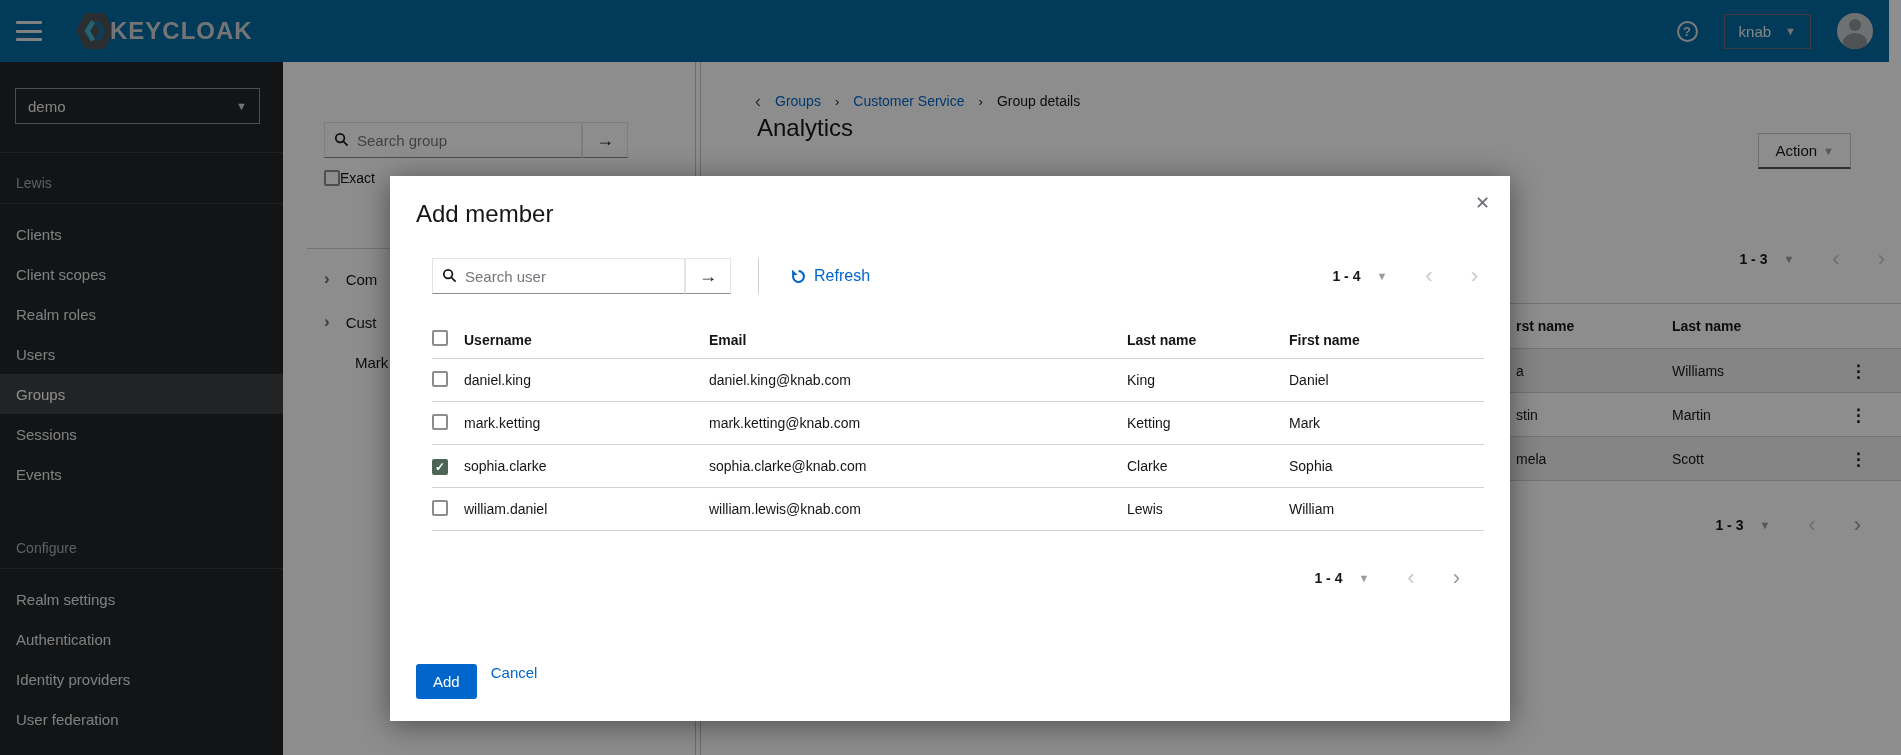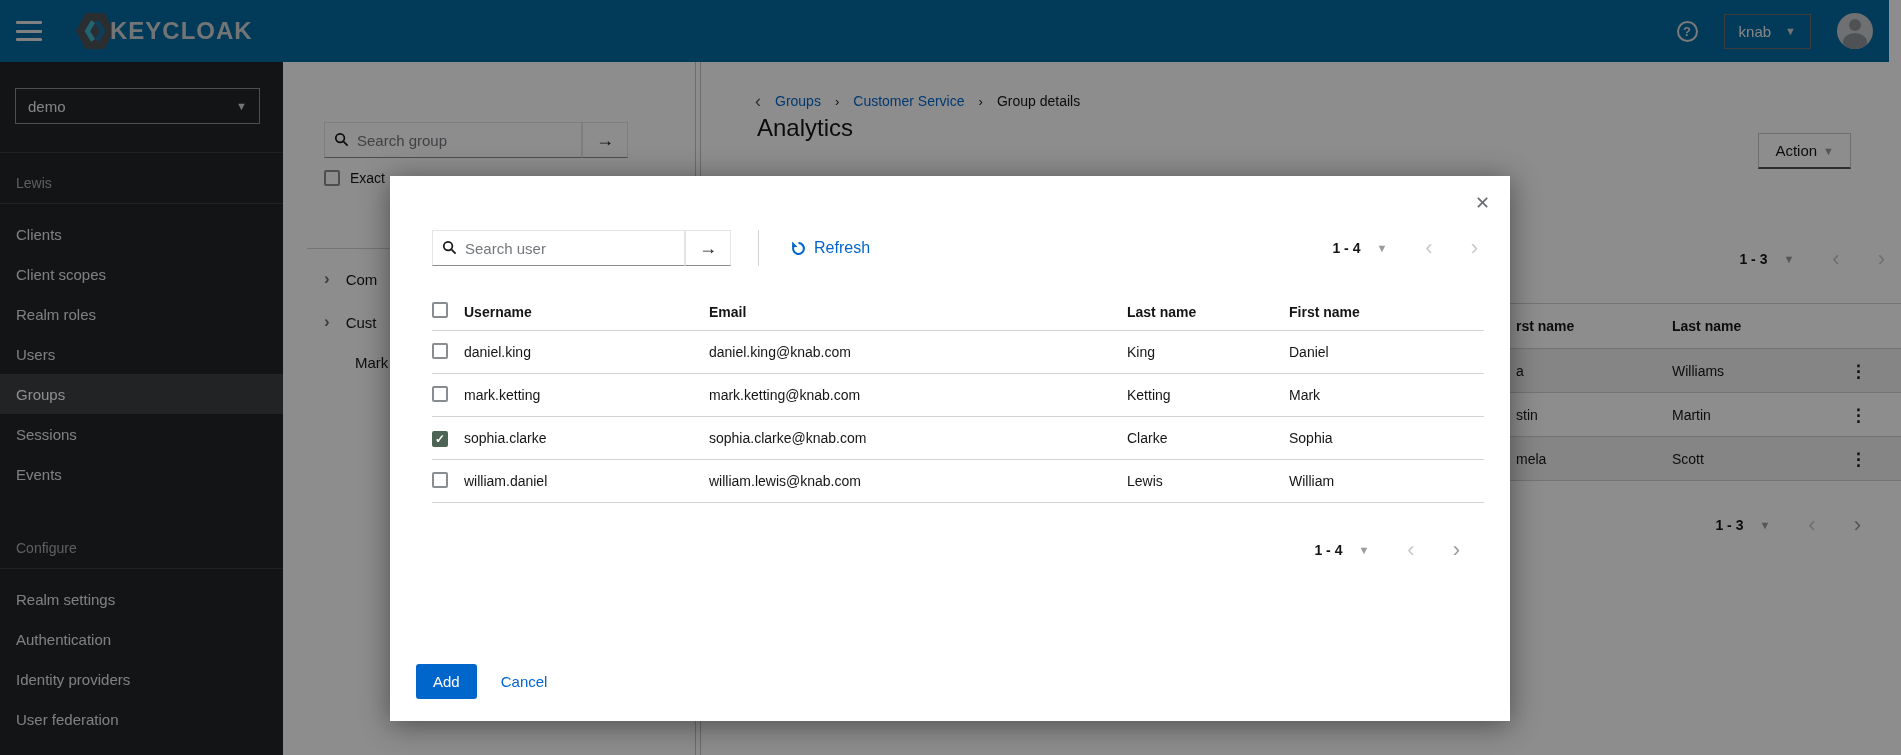--- a/index.html
+++ b/index.html
@@ -35,21 +35,21 @@
   .tree-panel { position:absolute; top:62px; left:283px; width:412px; bottom:0; background:#fff; }
   .panel-divider { position:absolute; top:62px; left:695px; width:6px; bottom:0; background:#fff; border-left:1px solid #c4c4c4; border-right:1px solid #c4c4c4; }
   .search-box { display:flex; }
   .search-wrap { position:relative; }
   .search-wrap svg { position:absolute; left:10px; top:10px; }
   .search-input { height:36px; border:1px solid #e4e4e4; border-bottom:1px solid #8a8d90; padding:0 8px 0 32px; font-size:15px; color:#151515; font-family:inherit; }
   .search-input::placeholder { color:#73767a; }
   .arrow-btn { width:46px; height:36px; border:1px solid #e4e4e4; border-bottom:1px solid #8a8d90; border-left:1px solid #e4e4e4; background:#fff; font-size:18px; color:#151515; cursor:pointer; }
   .tree-search { position:absolute; top:60px; left:41px; }
   .tree-search .search-input { width:258px; }
-  .exact-row { position:absolute; top:108px; left:41px; display:flex; align-items:center; gap:10px; font-size:14px; color:#151515; }
+  .exact-row { position:absolute; top:108px; left:41px; display:flex; align-items:center; font-size:14px; color:#151515; }
   .tree-divider { position:absolute; top:186px; left:24px; right:10px; height:1px; background:#d2d2d2; }
   .tree-item { position:absolute; left:41px; display:flex; align-items:center; gap:16px; font-size:15px; color:#151515; cursor:pointer; }
   .tree-chevron { color:#6a6e73; font-size:17px; font-weight:bold; }
 
   
   .cb { width:16px; height:16px; min-width:16px; border:2px solid #8a8d90; border-radius:2px; background:#fff; display:inline-flex; align-items:center; justify-content:center; cursor:pointer; }
   .cb.checked { background:var(--check,#4d6456); border-color:var(--check,#4d6456); }
   .cb.checked::after { content:"✓"; color:#fff; font-size:12px; font-weight:bold; line-height:1; }
 
   
@@ -94,21 +94,21 @@
   .m-table { margin:27px 0 0 16px; width:1052px; }
   .m-thead { display:flex; align-items:center; height:38px; border-bottom:1px solid #d2d2d2; font-size:14px; font-weight:bold; color:#151515; }
   .m-row { display:flex; align-items:center; height:43px; border-bottom:1px solid #d2d2d2; font-size:14px; color:#151515; }
   .col-check { width:32px; }
   .col-user { width:245px; }
   .col-email { width:418px; }
   .col-last { width:162px; }
   .col-first { flex:1; }
 
   .m-pag-bottom { margin-top:36px; display:flex; justify-content:flex-end; padding-right:24px; }
-  .m-footer { position:absolute; left:26px; bottom:22px; display:flex; align-items:center; gap:24px; }
+  .m-footer { position:absolute; left:26px; bottom:22px; display:flex; gap:14px; }
   .btn-add { background:var(--accent,#0066cc); color:#fff; border:none; border-radius:3px; font-size:15px; font-family:inherit; padding:9px 17px; cursor:pointer; }
   .link-cancel { color:var(--accent,#0066cc); font-size:15px; text-decoration:none; cursor:pointer; }
 
   
   .logo-hex { width:46px; height:40px; }
 </style>
 </head>
 <body>
 
 <div id="app">
@@ -242,20 +242,21 @@
       <span class="pag-range">1 - 3</span>
       <span class="caret">▼</span>
       <button class="pchev">‹</button>
       <button class="pchev on">›</button>
     </div>
   </section>
 
   <div class="overlay"></div>
 
   <div class="modal">
+    <h2 class="modal-title">Add member</h2>
     <button class="modal-close">✕</button>
 
     <div class="m-toolbar">
       <span class="search-wrap">
         <svg width="15" height="15" viewBox="0 0 16 16">
           <circle cx="6.5" cy="6.5" r="4.6" fill="none" stroke="#151515" stroke-width="1.8"></circle>
           <line x1="10.2" y1="10.2" x2="14.5" y2="14.5" stroke="#151515" stroke-width="1.8"></line>
         </svg>
         <input class="search-input" placeholder="Search user" style="">
       </span>

